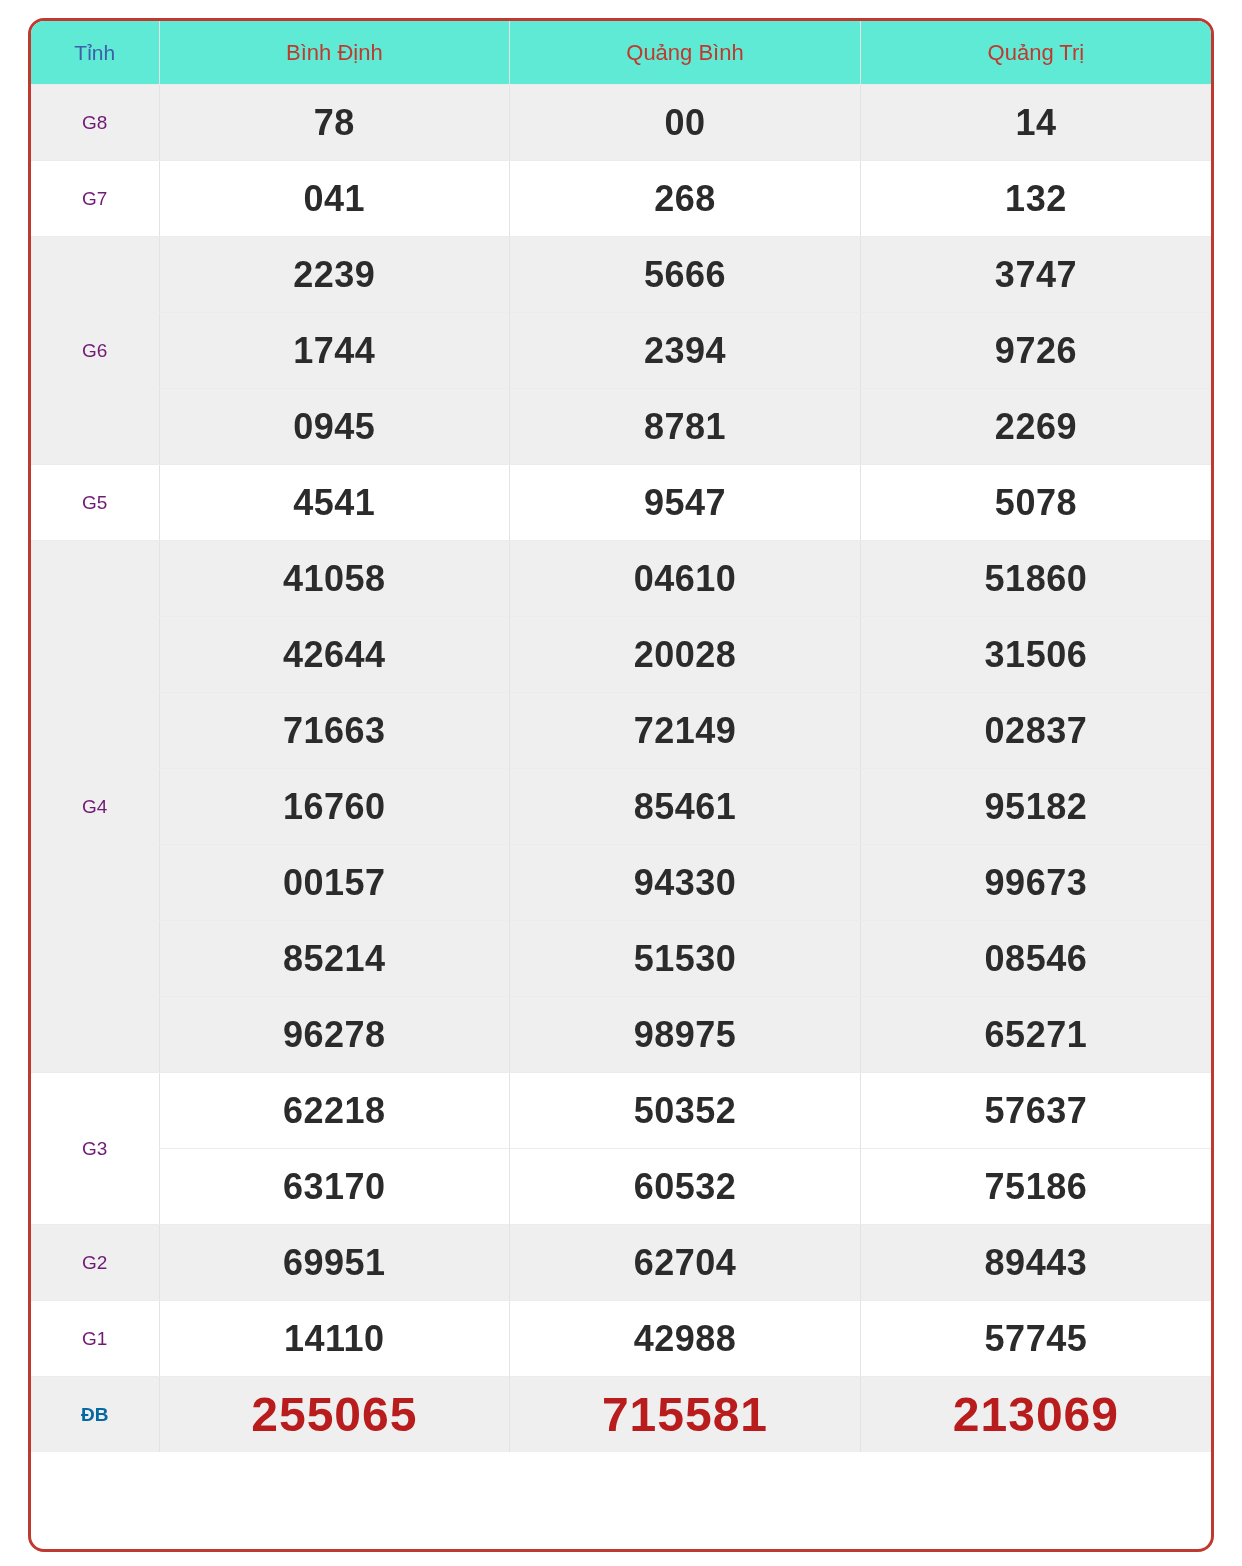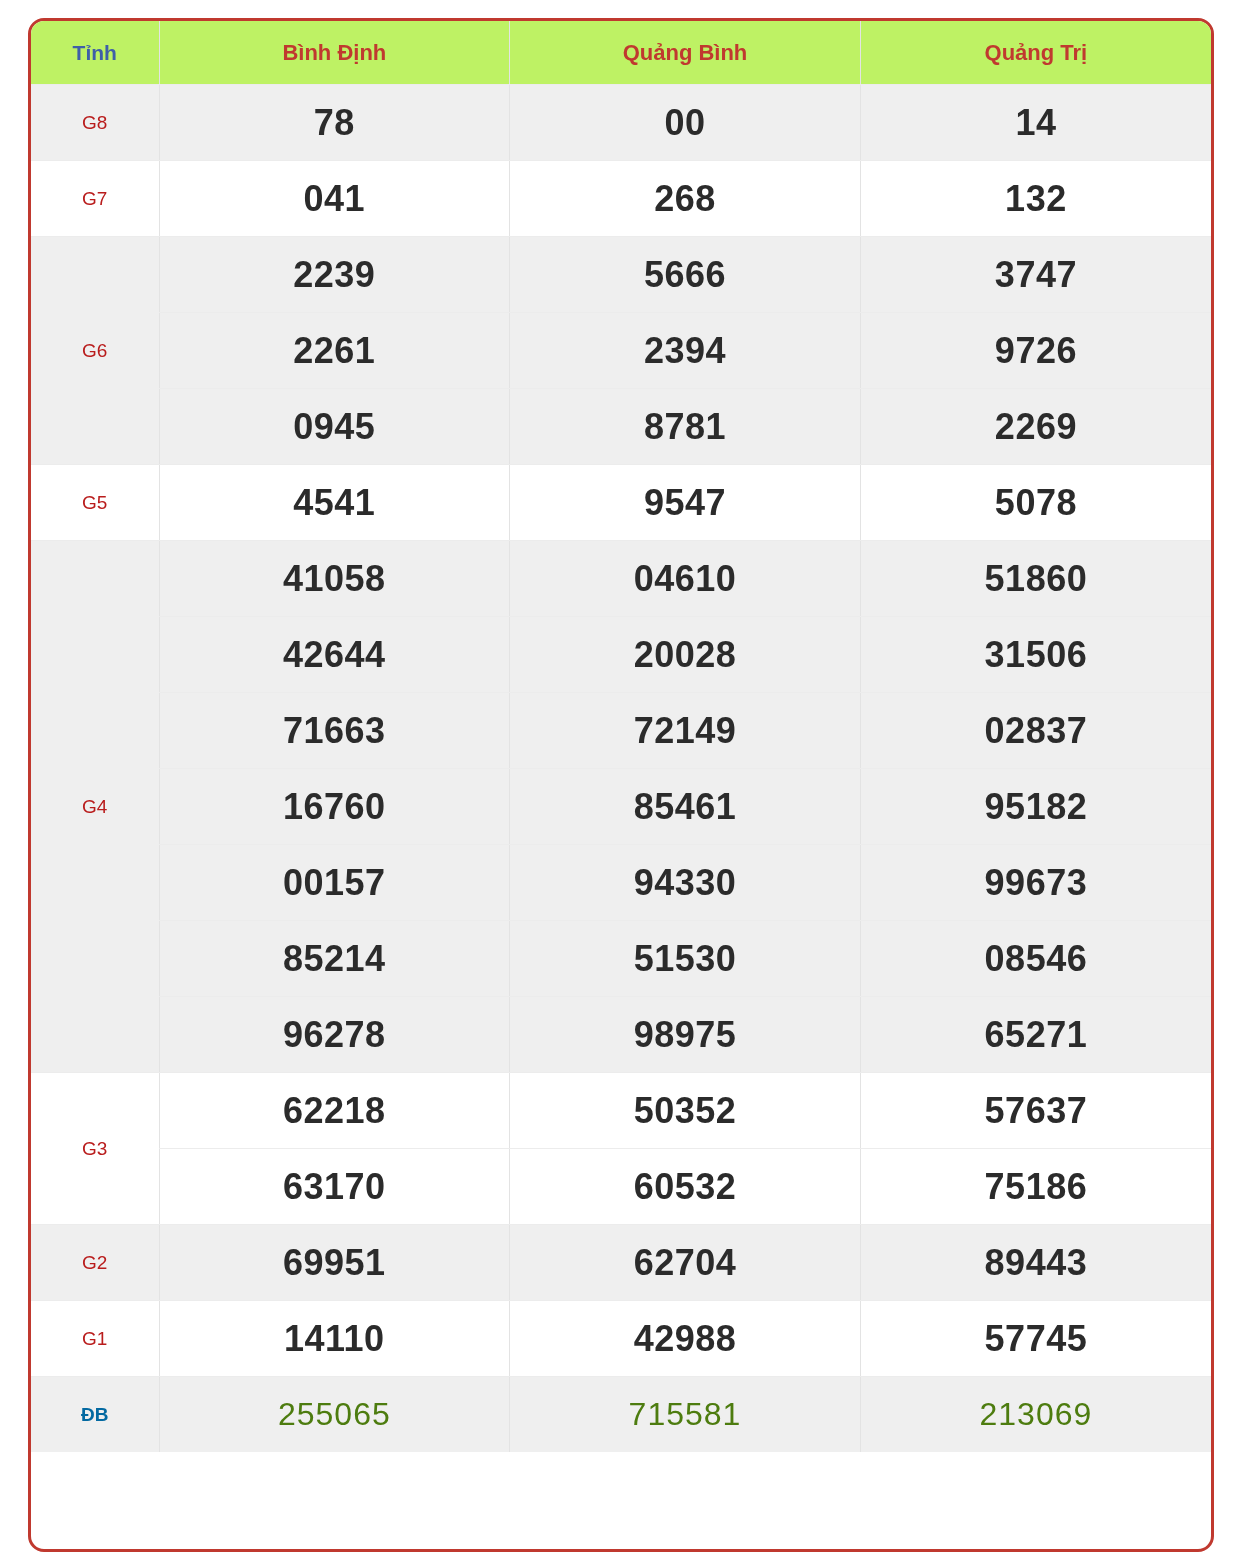--- a/index.html
+++ b/index.html
@@ -77,60 +77,60 @@
     text-align: center;
     vertical-align: middle;
     padding: 0;
   }
   table.results th:first-child,
   table.results td.label {
     border-left: none;
   }
 
   thead th {
-    background: #bef264;
+    background: #5eead4;
     height: 63px;
-    font-weight: bold;
+    font-weight: normal;
   }
   thead th.th-tinh {
     color: #3f5fa8;
     font-size: 21px;
   }
   thead th.th-prov {
     color: #c0392f;
     font-size: 22px;
   }
 
   tbody tr.band-a > td { background: #efefef; }
   tbody tr.band-b > td { background: #ffffff; }
 
   td.label {
-    color: #b91c1c;
+    color: #701a75;
     font-size: 19px;
     font-weight: normal;
     width: 128px;
   }
 
   td.num {
     color: #2b2b2b;
     font-size: 36px;
     font-weight: bold;
     letter-spacing: 0.5px;
     height: 76px;
   }
 
   tr.row-db td.label {
     color: #0369a1;
     font-size: 19px;
     font-weight: bold;
   }
   tr.row-db td.num {
-    color: #4d7c0f;
-    font-size: 32px;
-    font-weight: normal;
+    color: #b91c1c;
+    font-size: 48px;
+    font-weight: bold;
     letter-spacing: 1px;
   }
   tr.row-db td { border-bottom: none; }
 
   
   td.sub {
     border-bottom: 1px solid #f1f1f1;
   }
 </style>
 </head>
@@ -168,21 +168,21 @@
             <td class="num" style="height: 75px;">268</td>
             <td class="num" style="height: 75px;">132</td>
           </tr>
           <tr class="band-a">
             <td class="label" rowspan="3">G6</td>
             <td class="num sub" style="height: 75px;">2239</td>
             <td class="num sub" style="height: 75px;">5666</td>
             <td class="num sub" style="height: 75px;">3747</td>
           </tr>
           <tr class="band-a">
-            <td class="num sub" style="height: 75px;">2261</td>
+            <td class="num sub" style="height: 75px;">1744</td>
             <td class="num sub" style="height: 75px;">2394</td>
             <td class="num sub" style="height: 75px;">9726</td>
           </tr>
           <tr class="band-a">
             <td class="num" style="height: 75px;">0945</td>
             <td class="num" style="height: 75px;">8781</td>
             <td class="num" style="height: 75px;">2269</td>
           </tr>
           <tr class="band-b">
             <td class="label" rowspan="1">G5</td>

